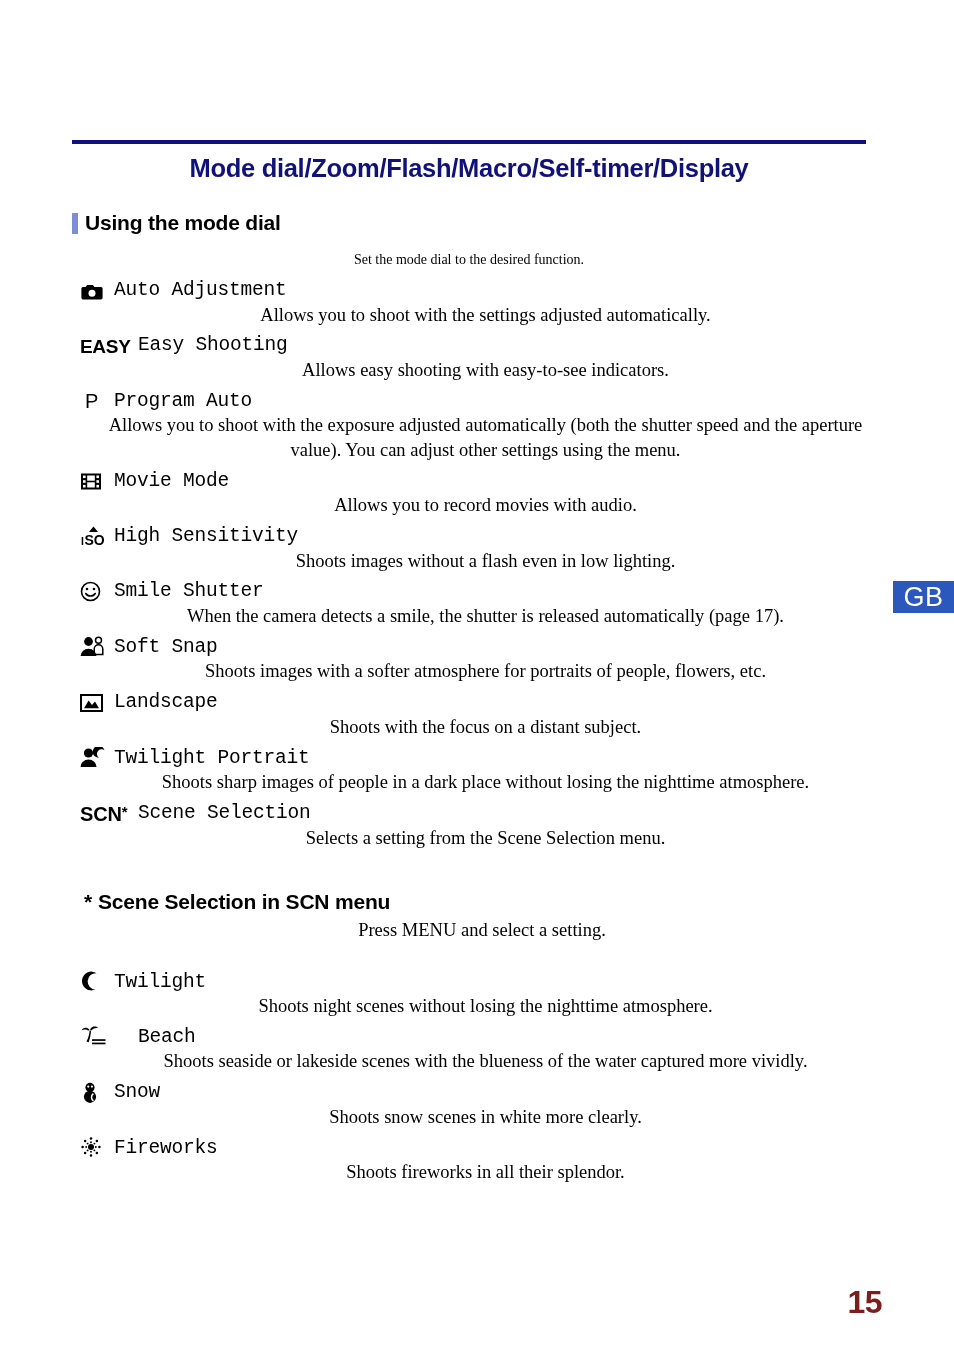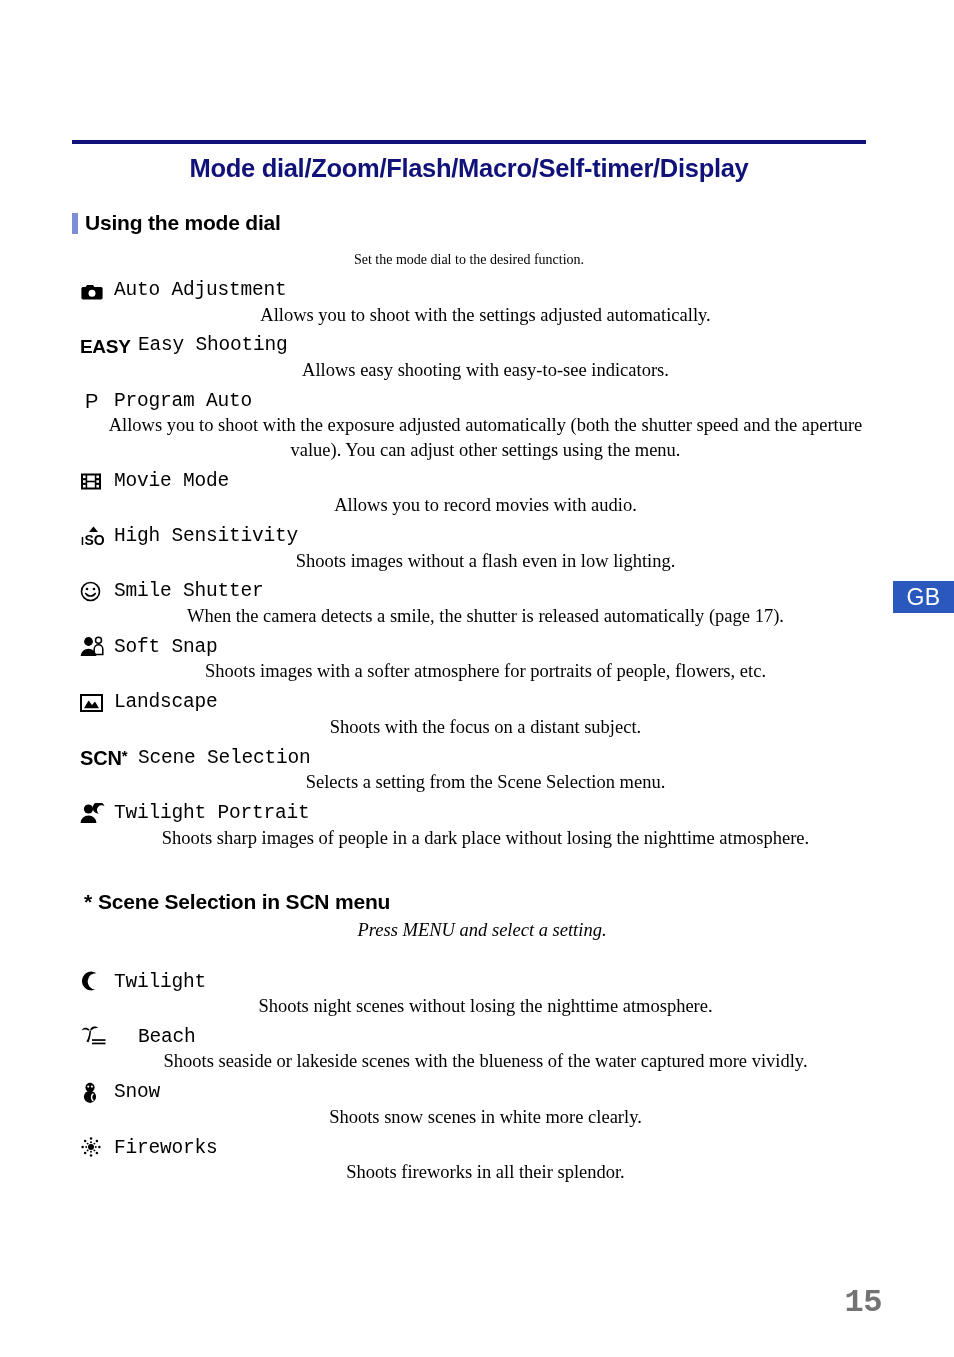--- a/index.html
+++ b/index.html
@@ -155,49 +155,48 @@
   }
   .star-mark {
     width: 20px;
     flex: 0 0 auto;
   }
   .star-sub {
     font-size: 18.5px;
     line-height: 1.3;
     padding-left: 26px;
     margin: 0 0 26px 0;
-    font-style: italic;
   }
 
   
   .gb-tab {
     position: absolute;
     left: 893px;
     top: 581px;
     width: 61px;
     height: 32px;
     background: #2a58bd;
     color: #ffffff;
     font-family: "Liberation Sans", "DejaVu Sans", sans-serif;
-    font-size: 23px;
+    font-size: 27px;
     letter-spacing: 0.5px;
     display: flex;
     align-items: center;
     justify-content: center;
   }
 
   
   .folio {
     position: absolute;
     right: 72px;
     top: 1284px;
-    font-family: Liberation Mono, monospace;
+    font-family: Liberation Sans, sans-serif;
     font-weight: bold;
     font-size: 32px;
-    color: #737373;
+    color: #7f1d1d;
     letter-spacing: -0.5px;
   }
 
   svg { display: block; }
 </style>
 </head>
 <body>
 
 <div class="page">
 
@@ -318,40 +317,40 @@
             <path d="M4 15.2 L8.6 7.4 L12 12 L15 8.4 L19 15.2 z" fill="#000"></path>
           </svg>
         </span>
         <span class="entry-label">Landscape</span>
       </div>
       <p class="entry-desc">Shoots with the focus on a distant subject.</p>
     </div>
 
     <div class="entry">
       <div class="entry-head">
-        <span class="entry-icon wide">
-          <span class="glyph-scn"><span>SCN</span><sup>*</sup></span>
-        </span>
-        <span class="entry-label">Scene Selection</span>
-      </div>
-      <p class="entry-desc">Selects a setting from the Scene Selection menu.</p>
-    </div>
-
-    <div class="entry">
-      <div class="entry-head">
         <span class="entry-icon">
           <svg width="26" height="21" viewBox="0 0 26 21" aria-hidden="true">
             <circle cx="8.5" cy="6" r="4.6" fill="#000"></circle>
             <path d="M0.5 20 a8 7.4 0 0 1 16 0 z" fill="#000"></path>
             <path d="M24.5 3.2 a6 6 0 1 0 -5.6 7.6 a4.6 4.6 0 0 1 5.6 -7.6 z" fill="#000"></path>
           </svg>
         </span>
         <span class="entry-label">Twilight Portrait</span>
       </div>
       <p class="entry-desc">Shoots sharp images of people in a dark place without losing the nighttime atmosphere.</p>
+    </div>
+
+    <div class="entry">
+      <div class="entry-head">
+        <span class="entry-icon wide">
+          <span class="glyph-scn"><span>SCN</span><sup>*</sup></span>
+        </span>
+        <span class="entry-label">Scene Selection</span>
+      </div>
+      <p class="entry-desc">Selects a setting from the Scene Selection menu.</p>
     </div>
 
     <div class="star-section">
       <div class="star-head">
         <span class="star-mark">*</span>
         <span>Scene Selection in SCN menu</span>
       </div>
       <p class="star-sub">Press MENU and select a setting.</p>
 
       <div class="entry">

